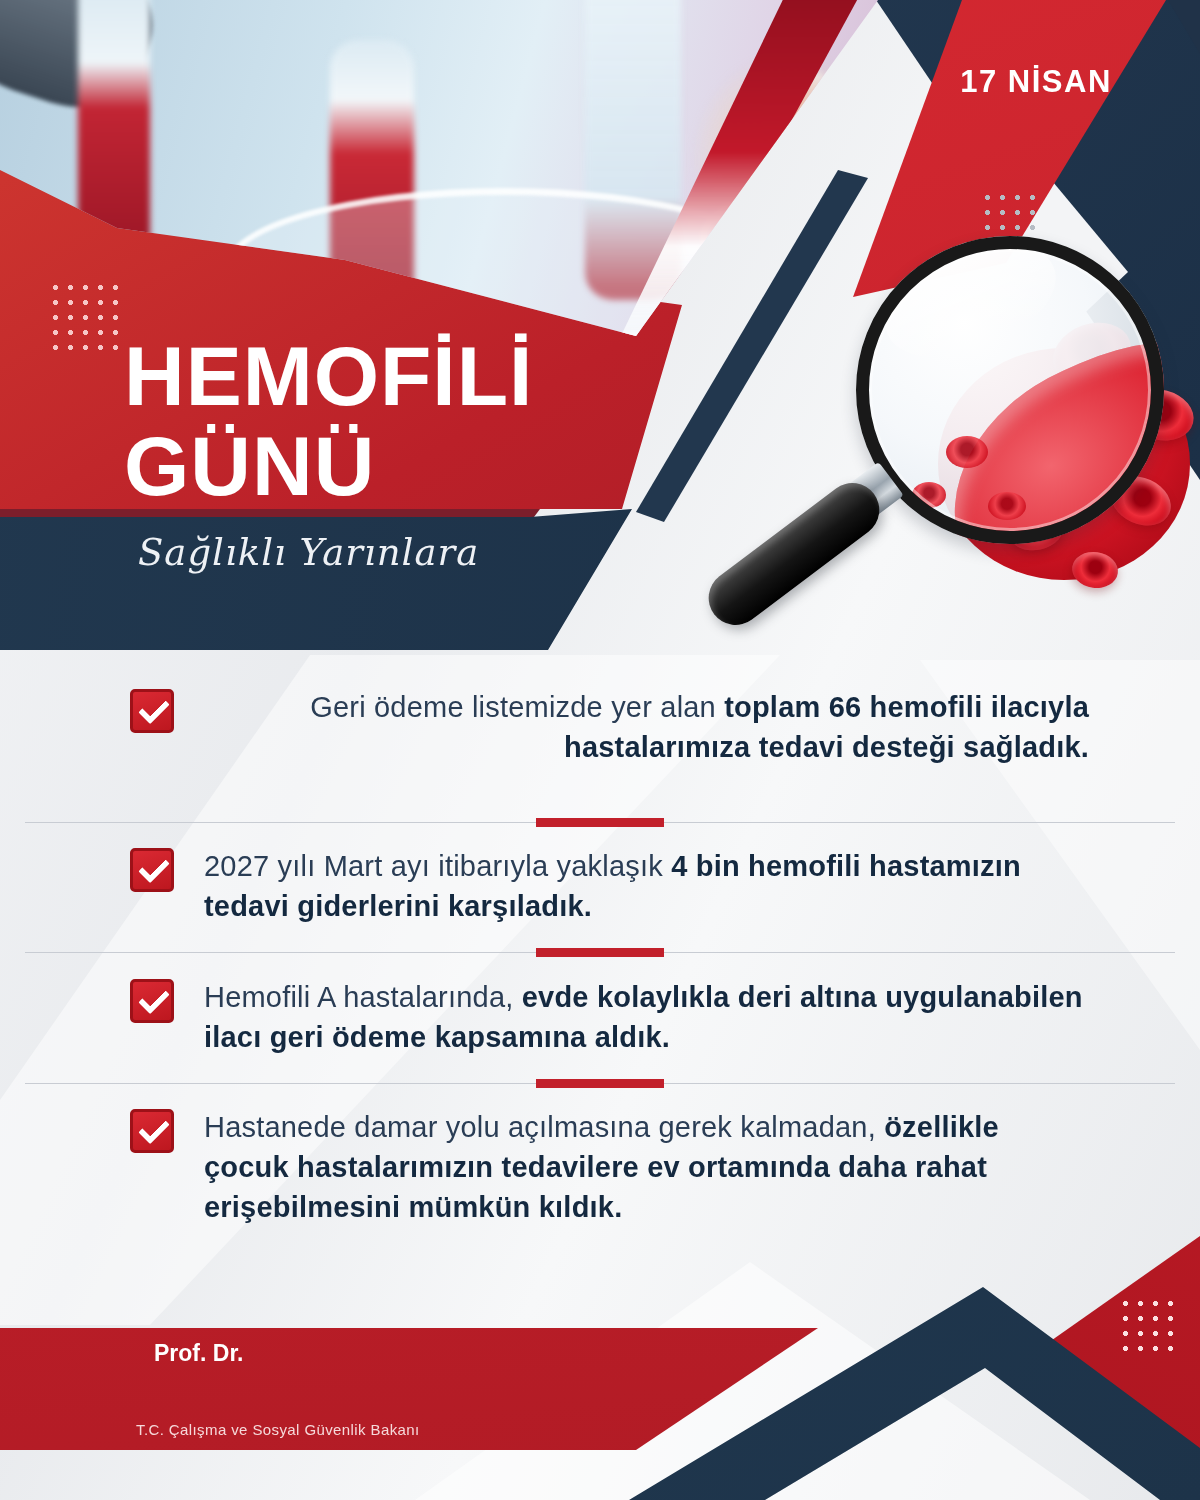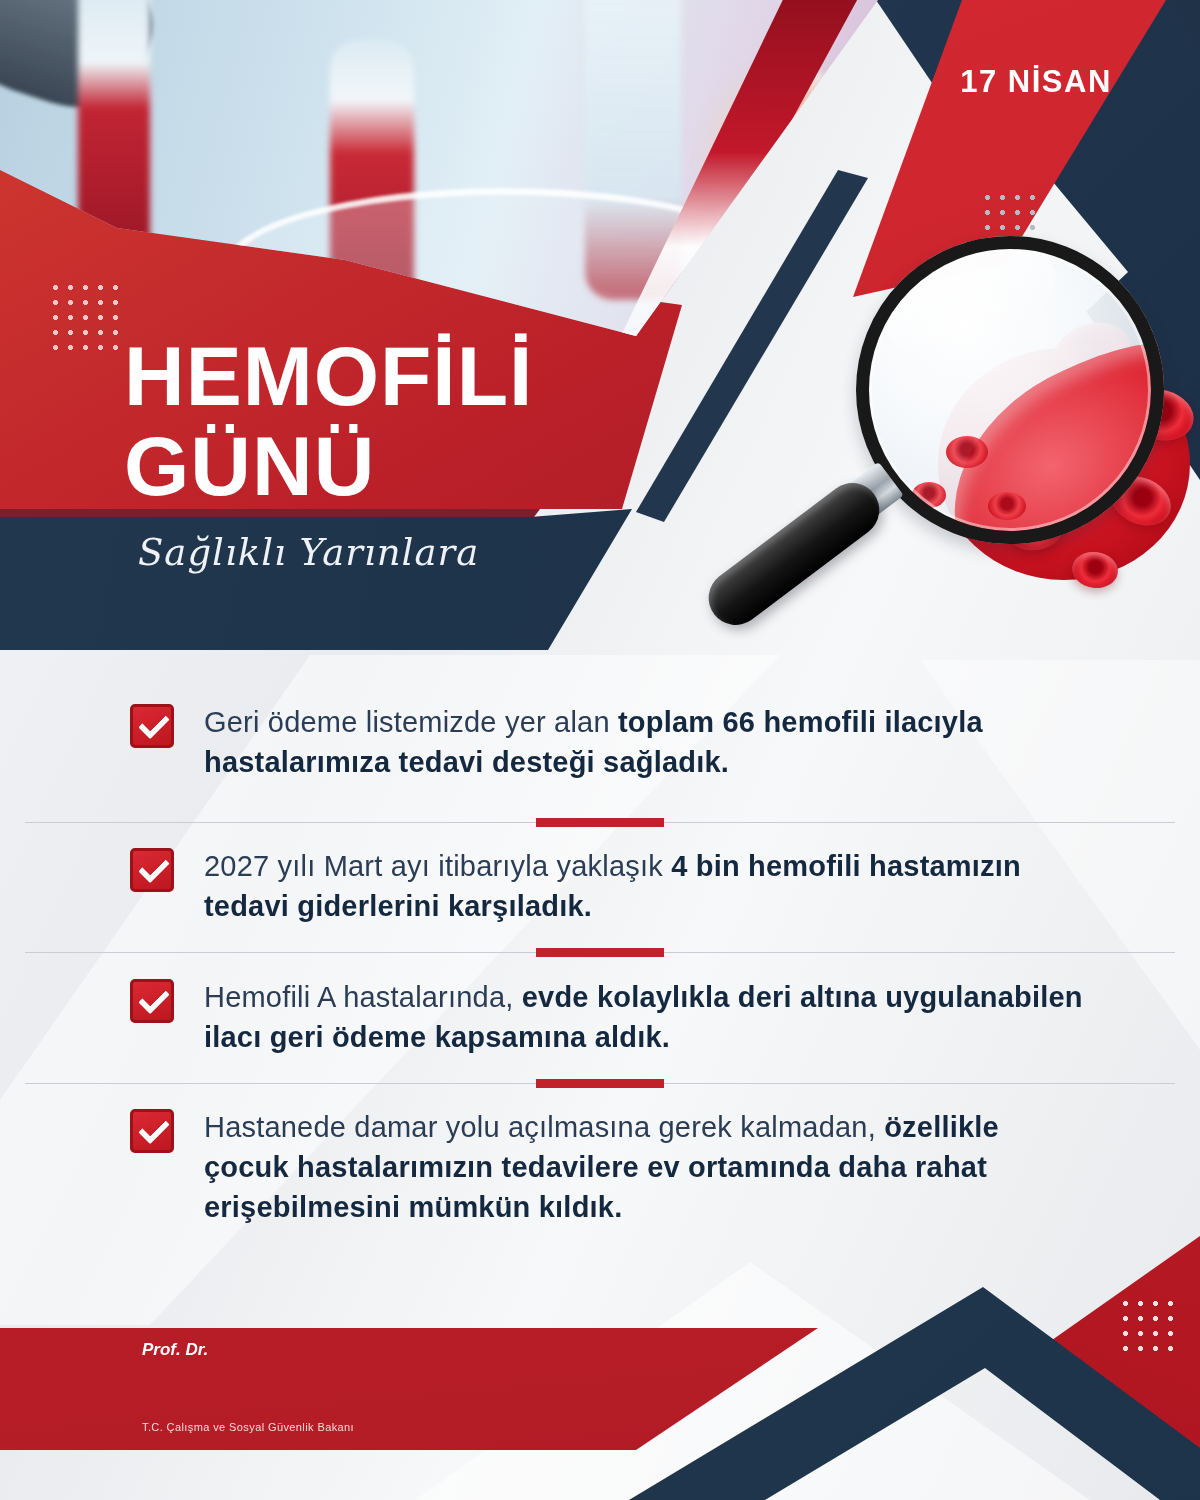--- a/index.html
+++ b/index.html
@@ -98,38 +98,38 @@
   .lens-ring{position:absolute;inset:0;border-radius:50%;border:13px solid #191919;
     box-shadow:0 8px 16px rgba(30,40,60,.22),inset 0 0 0 3px rgba(255,255,255,.45);}
   .ferrule{position:absolute;left:848px;top:472px;width:48px;height:42px;transform:rotate(-37deg);
     background:linear-gradient(180deg,#e9edf0 0%,#9aa5af 45%,#d5dbe0 70%,#7f8a94 100%);border-radius:4px;}
   .handle{position:absolute;left:694px;top:527px;width:200px;height:54px;transform:rotate(-37deg);border-radius:27px;
     background:linear-gradient(180deg,#4a4a4a 0%,#151515 55%,#000 100%);
     box-shadow:inset 0 5px 6px rgba(255,255,255,.22),0 6px 12px rgba(40,45,55,.35);}
 
   
   .bullet{position:absolute;left:130px;width:965px;display:flex;gap:30px;}
-  .b1{top:702px;}.b2{top:846px;}.b3{top:977px;}.b4{top:1107px;}
+  .b1{top:687px;text-align:right;}.b2{top:846px;}.b3{top:977px;}.b4{top:1107px;}
   .check{flex:none;width:44px;height:44px;margin-top:2px;border-radius:5px;
     background:linear-gradient(160deg,#da2933 0%,#bd171f 100%);border:3px solid #9d1118;box-sizing:border-box;position:relative;}
   .check::after{content:"";position:absolute;left:7px;top:8px;width:22px;height:11px;
     border-left:6px solid #fff;border-bottom:6px solid #fff;transform:rotate(-45deg);border-radius:2px;}
   .bullet-text{margin:0;font-size:29px;line-height:40px;color:#2a3d55;letter-spacing:.2px;max-width:885px;}
   .bullet-text b{color:#142940;font-weight:700;}
   .divider{position:absolute;left:25px;right:25px;height:1px;background:#c8ccd3;}
   .d1{top:822px;}.d2{top:952px;}.d3{top:1083px;}
   .divider::after{content:"";position:absolute;left:50%;top:-4px;transform:translateX(-50%);width:128px;height:9px;background:#c2202b;}
 
   
   .soft-chevron{clip-path:polygon(750px 1262px,1090px 1500px,415px 1500px);background:rgba(255,255,255,.55);}
   .footer-banner{clip-path:polygon(0 1328px,818px 1328px,636px 1450px,0 1450px);
     background:linear-gradient(175deg,#d42731 0%,#bd1e28 70%,#b01b25 100%);}
-  .f-prefix{position:absolute;left:142px;top:1340px;color:#fff;font-size:17px;font-style:italic;font-weight:600;}
+  .f-prefix{position:absolute;left:154px;top:1340px;color:#fff;font-size:23px;font-weight:600;}
   .f-name{position:absolute;left:138px;top:1362px;color:#fff;font-size:45px;font-style:italic;font-weight:800;letter-spacing:.5px;}
-  .f-role{position:absolute;left:142px;top:1421px;color:#f6d9da;font-size:11px;letter-spacing:.4px;}
+  .f-role{position:absolute;left:136px;top:1421px;color:#f6d9da;font-size:15px;letter-spacing:.4px;}
   .bottom-red-tri{clip-path:polygon(1200px 1236px,1035px 1352px,1200px 1480px);
     background:linear-gradient(200deg,#d2242e 0%,#a5121d 100%);}
   .bottom-navy-chevron{clip-path:polygon(629px 1500px,983px 1287px,1200px 1448px,1200px 1500px,1160px 1500px,985px 1368px,765px 1500px);
     background:linear-gradient(140deg,#25405a 0%,#1d3349 100%);}
   .website{position:absolute;left:878px;top:1496px;width:224px;text-align:center;
     color:#2a425c;font-size:24px;font-style:italic;letter-spacing:.5px;}
   .website b{font-weight:800;}
 </style>
 </head>
 <body>

